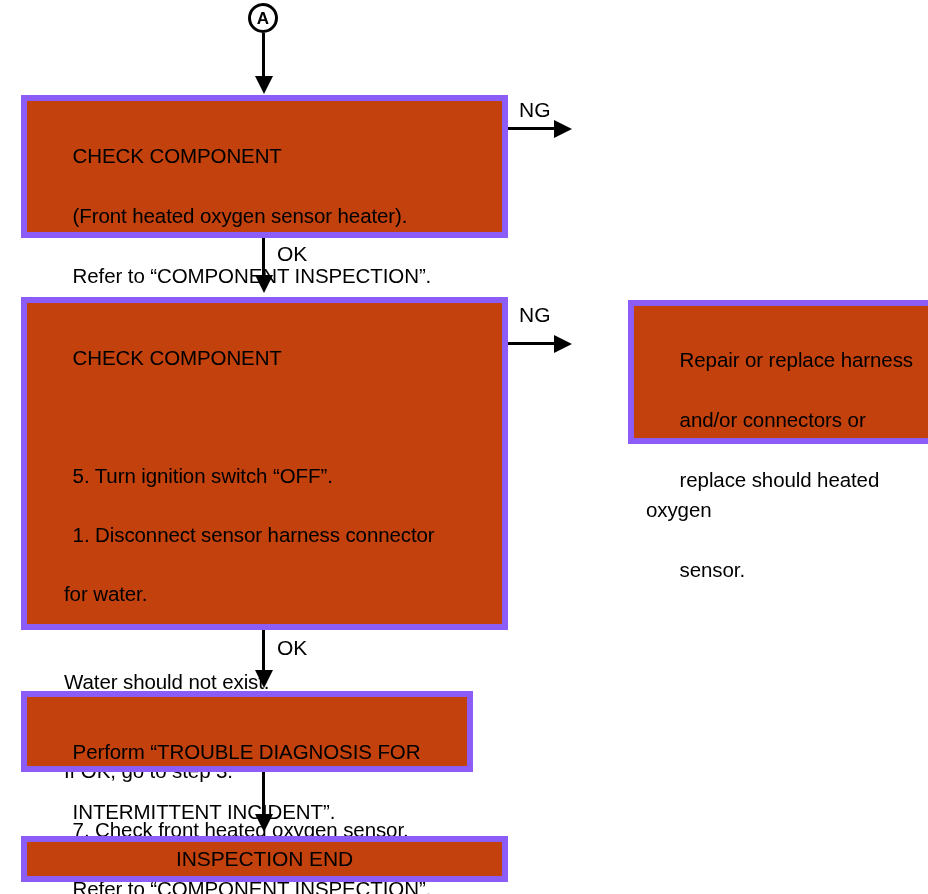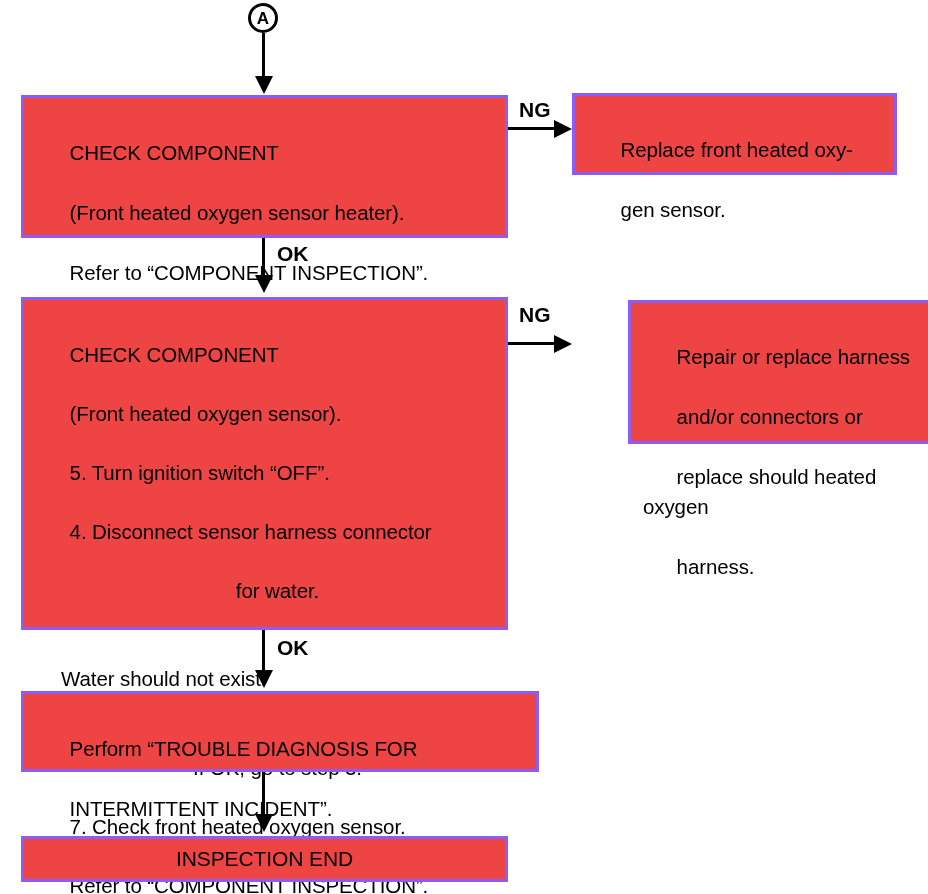--- a/index.html
+++ b/index.html
@@ -29,23 +29,23 @@
     align-items: center;
     justify-content: center;
     font-size: 17px;
     font-weight: bold;
     line-height: 1;
   }
 
   
   .box {
     position: absolute;
-    border: 3px solid #8b5cf6;
+    border: 6px solid #8b5cf6;
     box-sizing: border-box;
-    background: #ef4444;
+    background: #c2410c;
   }
   .box-inner {
     padding: 10px 11px 8px 12px;
     font-size: 20.5px;
     line-height: 30px;
     letter-spacing: -0.1px;
     white-space: pre-wrap;
   }
   .box-inner.tight {
     line-height: 29.5px;
@@ -60,21 +60,20 @@
     padding: 0;
     display: flex;
     align-items: center;
     justify-content: center;
     height: 100%;
     font-size: 21px;
   }
   .line-indent {
     display: block;
     padding-left: 25px;
-    text-align: center;
   }
   .line-bold {
     display: block;
     padding-left: 25px;
     font-weight: normal;
   }
 
   
   .v-line {
     position: absolute;
@@ -101,21 +100,21 @@
     border-top: 9px solid transparent;
     border-bottom: 9px solid transparent;
     border-left: 18px solid #000;
   }
 
   
   .edge-label {
     position: absolute;
     font-size: 21px;
     line-height: 21px;
-    font-weight: bold;
+    font-weight: normal;
     white-space: nowrap;
   }
 </style>
 </head>
 <body>
 
 <div id="canvas">
 
   <div class="connector-circle" style="left:248px; top:3px;">
     <span>A</span>
@@ -129,63 +128,57 @@
       <span>CHECK COMPONENT</span><br>
       <span>(Front heated oxygen sensor heater).</span><br>
       <span>Refer to “COMPONENT INSPECTION”.</span>
     </div>
   </div>
 
   <div class="h-line" style="left:508px; top:127px; width:50px;"></div>
   <div class="arrow-right" style="left:554px; top:119.5px;"></div>
   <div class="edge-label" style="left:519px; top:99px;">NG</div>
 
-  <div class="box" style="left:572px; top:93px; width:325px; height:82px;">
-    <div class="box-inner right-box">
-      <span>Replace front heated oxy-</span><br>
-      <span>gen sensor.</span>
-    </div>
-  </div>
 
   <div class="v-line" style="left:262px; top:238px; height:41px;"></div>
   <div class="arrow-down" style="left:254.5px; top:275px;"></div>
   <div class="edge-label" style="left:277px; top:243px;">OK</div>
 
   <div class="box" style="left:21px; top:297px; width:487px; height:333px;">
     <div class="box-inner tight">
       <span>CHECK COMPONENT</span><br>
-      <span>(Front heated oxygen sensor).</span><br>
+      <br>
       <span>5. Turn ignition switch “OFF”.</span><br>
-      <span>4. Disconnect sensor harness connector</span>
+      <span>1. Disconnect sensor harness connector</span>
       <span class="line-indent">for water.</span>
       <span class="line-bold">Water should not exist.</span>
       <span class="line-indent">If OK, go to step 3.</span>
       <span>7. Check front heated oxygen sensor.</span><br>
       <span>Refer to “COMPONENT INSPECTION”.</span>
     </div>
   </div>
 
   <div class="h-line" style="left:508px; top:342px; width:50px;"></div>
   <div class="arrow-right" style="left:554px; top:334.5px;"></div>
   <div class="edge-label" style="left:519px; top:304px;">NG</div>
 
   <div class="box" style="left:600px; top:300px; width:325px; height:144px;margin-left:28px;">
     <div class="box-inner right-box">
       <span>Repair or replace harness</span><br>
       <span>and/or connectors or</span><br>
       <span>replace should heated oxygen</span><br>
-      <span>harness.</span>
+      <span>sensor.</span>
     </div>
   </div>
 
   <div class="v-line" style="left:262px; top:630px; height:44px;"></div>
   <div class="arrow-down" style="left:254.5px; top:670px;"></div>
   <div class="edge-label" style="left:277px; top:637px;">OK</div>
 
-  <div class="box" style="left:21px; top:691px; width:518px; height:81px;">
+  <div class="box" style="left:21px; top:691px; width:452px; height:81px;">
     <div class="box-inner">
       <span>Perform “TROUBLE DIAGNOSIS FOR</span><br>
       <span>INTERMITTENT INCIDENT”.</span>
     </div>
   </div>
 
   <div class="v-line" style="left:262px; top:772px; height:46px;"></div>
   <div class="arrow-down" style="left:254.5px; top:814px;"></div>
 
   <div class="box" style="left:21px; top:836px; width:487px; height:46px;">

